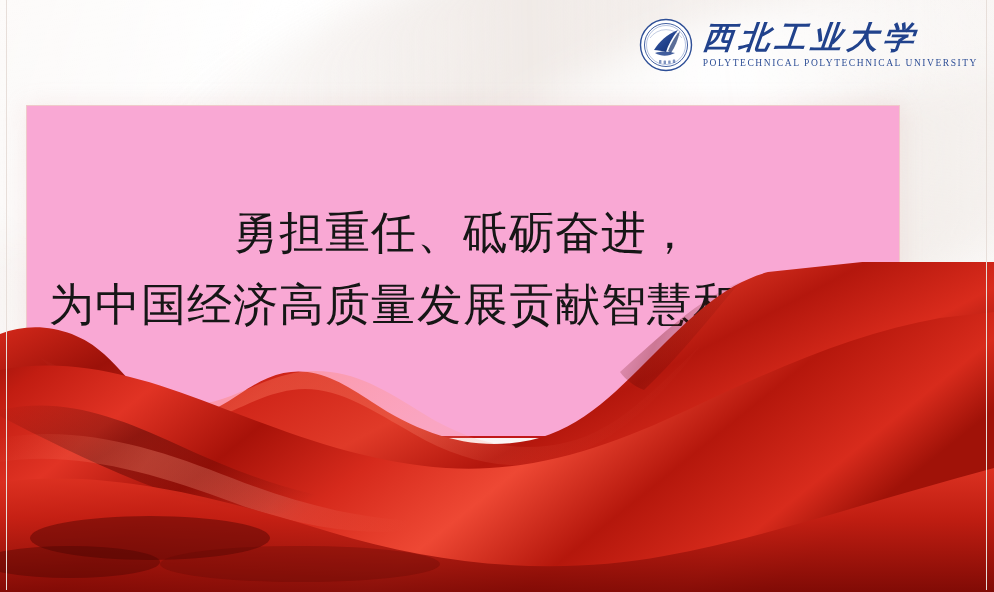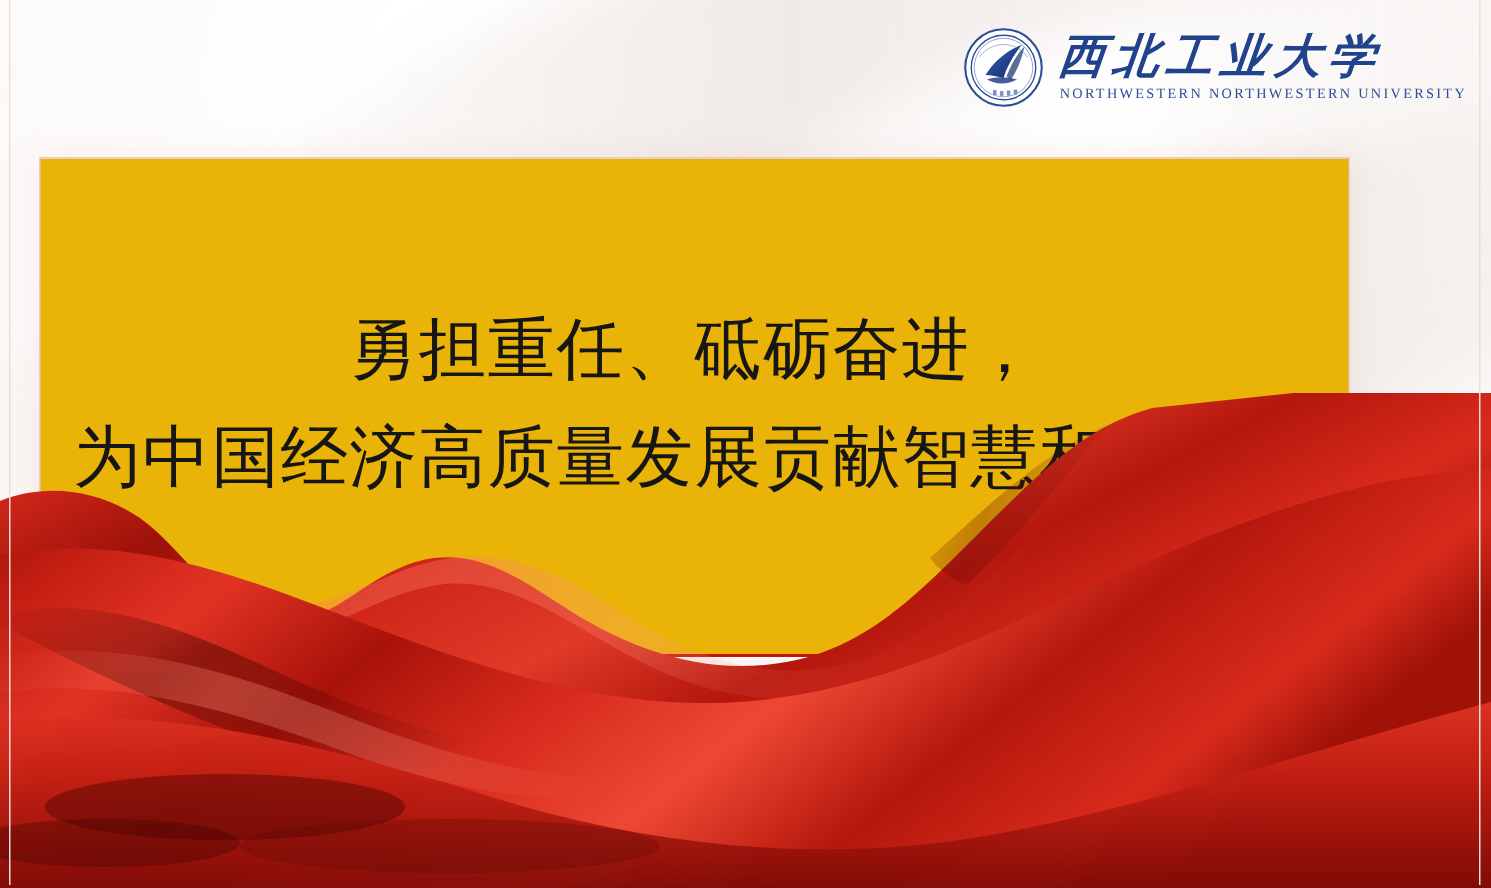--- a/index.html
+++ b/index.html
@@ -74,21 +74,21 @@
     box-sizing: border-box;
     pointer-events: none;
     z-index: 40;
   }
 
   
   .card {
     position: absolute;
     left: 26px; top: 105px;
     width: 874px; height: 333px;
-    background: #eab308;
+    background: #f9a8d4;
     border: 1px solid #f0c9c9;
     box-sizing: border-box;
     z-index: 14;
     box-shadow: 0 0 22px rgba(220,160,160,.18);
   }
   .card-inner {
     position: absolute;
     inset: 0;
     display: flex;
     flex-direction: column;
@@ -364,19 +364,19 @@
       </g>
       <g fill="#2d4e96" opacity=".6">
         <rect x="20" y="42" width="2.4" height="3.4" rx=".5"></rect>
         <rect x="24.6" y="42.6" width="2.4" height="3.4" rx=".5"></rect>
         <rect x="29.2" y="42.4" width="2.4" height="3.4" rx=".5"></rect>
         <rect x="33.8" y="41.6" width="2.4" height="3.4" rx=".5"></rect>
       </g>
     </svg>
     <div class="logo-text">
       <div class="logo-cn">西北工业大学</div>
-      <div class="logo-en">NORTHWESTERN NORTHWESTERN UNIVERSITY</div>
+      <div class="logo-en">POLYTECHNICAL POLYTECHNICAL UNIVERSITY</div>
     </div>
   </div>
 
   <div class="frame"></div>
 
 </div>
 
 </body></html>

